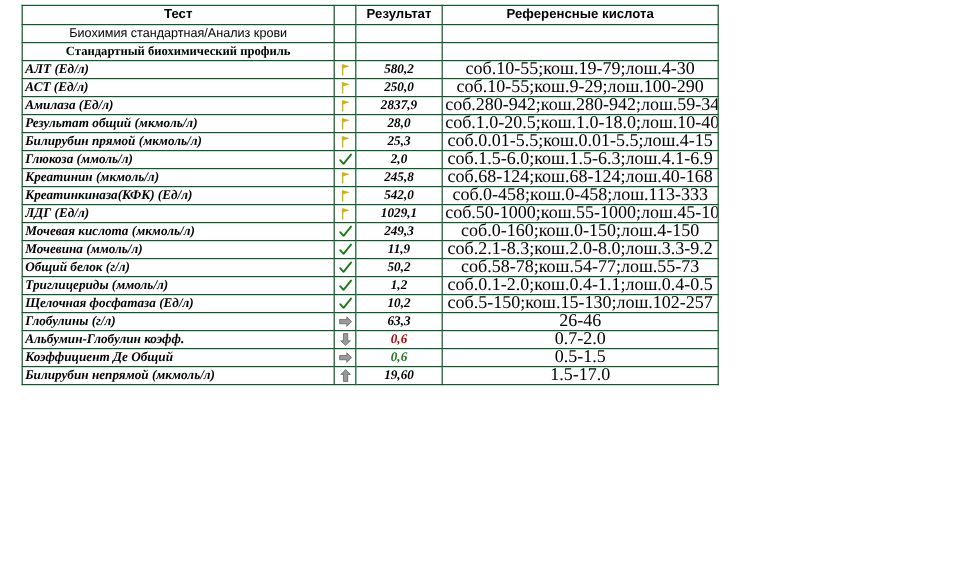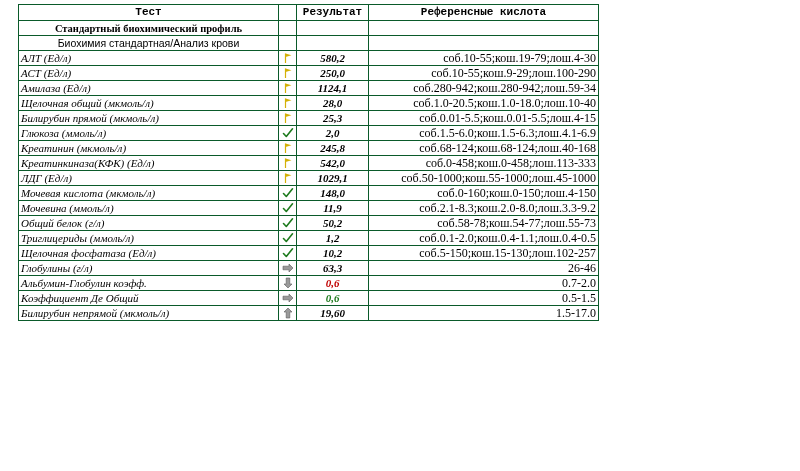--- a/index.html
+++ b/index.html
@@ -37,42 +37,42 @@
     padding: 0 2px;
     height: 14px;
     line-height: 13px;
     vertical-align: middle;
     white-space: nowrap;
     overflow: hidden;
   }
   table.results thead th {
     text-align: center;
     font-weight: 700;
-    font-family: Liberation Mono, monospace;
+    font-family: Liberation Sans, sans-serif;
     font-size: 11px;
     height: 15px;
   }
   th.th-test { border-right: 1px solid #0a5a2a; }
 
   
   .row-section td.sec-label {
     text-align: center;
     font-weight: 400;
     font-size: 10.5px;
     font-family: "Liberation Sans", sans-serif;
   }
   .row-section td.sec-label.bold {
     font-weight: 700;
     font-family: "Liberation Serif", serif;
     font-size: 10.5px;
   }
 
   td.test-name {
     text-align: left;
-    font-weight: 400;
+    font-weight: 700;
     font-style: italic;
     font-size: 11px;
     padding-left: 4px;
   }
   td.flag {
     text-align: center;
     padding: 0;
     font-size: 10px;
     line-height: 12px;
   }
@@ -82,22 +82,22 @@
     font-style: italic;
     font-size: 11px;
   }
   td.result.abn {
     color: #c00000;
   }
   td.result.lowgreen {
     color: #1d7a1d;
   }
   td.ref {
-    text-align: right;
-    font-size: 12px;
+    text-align: center;
+    font-size: 15px;
     font-family: "Liberation Serif", serif;
   }
   .arrow-svg { display: block; margin: 0 auto; }
 </style>
 </head>
 <body>
 
 <div class="sheet">
   <table class="results">
     <colgroup>
@@ -109,31 +109,31 @@
     <thead>
       <tr>
         <th class="th-test">Тест</th>
         <th></th>
         <th>Результат</th>
         <th>Референсные кислота</th>
       </tr>
     </thead>
     <tbody id="tbody">
         <tr class="row-section">
+          <td class="sec-label">Биохимия стандартная/Анализ крови</td>
+          <td class="flag"></td>
+          <td class="result"></td>
+          <td class="ref"></td>
+        </tr>
+        <tr class="row-section">
           <td class="sec-label bold">Стандартный биохимический профиль</td>
           <td class="flag"></td>
           <td class="result"></td>
           <td class="ref"></td>
         </tr>
-        <tr class="row-section">
-          <td class="sec-label">Биохимия стандартная/Анализ крови</td>
-          <td class="flag"></td>
-          <td class="result"></td>
-          <td class="ref"></td>
-        </tr>
         <tr>
           <td class="test-name">АЛТ (Ед/л)</td>
           <td class="flag">
             <svg class="arrow-svg" width="12" height="12" viewBox="0 0 12 12" aria-hidden="true">
               <line x1="3.5" y1="1.5" x2="3.5" y2="11" stroke="#d4b106" stroke-width="1.2"></line>
               <path d="M3.5 1.6 L9.5 3.2 L3.5 5.0 Z" fill="#d4b106"></path>
             </svg>
           </td>
           <td class="result">580,2</td>
           <td class="ref">соб.10-55;кош.19-79;лош.4-30</td>
@@ -150,25 +150,25 @@
           <td class="ref">соб.10-55;кош.9-29;лош.100-290</td>
         </tr>
         <tr>
           <td class="test-name">Амилаза (Ед/л)</td>
           <td class="flag">
             <svg class="arrow-svg" width="12" height="12" viewBox="0 0 12 12" aria-hidden="true">
               <line x1="3.5" y1="1.5" x2="3.5" y2="11" stroke="#d4b106" stroke-width="1.2"></line>
               <path d="M3.5 1.6 L9.5 3.2 L3.5 5.0 Z" fill="#d4b106"></path>
             </svg>
           </td>
-          <td class="result">1124,1</td>
+          <td class="result">2837,9</td>
           <td class="ref">соб.280-942;кош.280-942;лош.59-34</td>
         </tr>
         <tr>
-          <td class="test-name">Щелочная общий (мкмоль/л)</td>
+          <td class="test-name">Результат общий (мкмоль/л)</td>
           <td class="flag">
             <svg class="arrow-svg" width="12" height="12" viewBox="0 0 12 12" aria-hidden="true">
               <line x1="3.5" y1="1.5" x2="3.5" y2="11" stroke="#d4b106" stroke-width="1.2"></line>
               <path d="M3.5 1.6 L9.5 3.2 L3.5 5.0 Z" fill="#d4b106"></path>
             </svg>
           </td>
           <td class="result">28,0</td>
           <td class="ref">соб.1.0-20.5;кош.1.0-18.0;лош.10-40</td>
         </tr>
         <tr>
@@ -225,21 +225,21 @@
           <td class="result">1029,1</td>
           <td class="ref">соб.50-1000;кош.55-1000;лош.45-1000</td>
         </tr>
         <tr>
           <td class="test-name">Мочевая кислота (мкмоль/л)</td>
           <td class="flag">
             <svg class="arrow-svg" width="12" height="12" viewBox="0 0 12 12" aria-hidden="true">
               <path d="M1.5 6.5 L4.3 9.5 L10.5 1.8" stroke="#1d7a1d" stroke-width="1.6" fill="none" stroke-linecap="round" stroke-linejoin="round"></path>
             </svg>
           </td>
-          <td class="result">148,0</td>
+          <td class="result">249,3</td>
           <td class="ref">соб.0-160;кош.0-150;лош.4-150</td>
         </tr>
         <tr>
           <td class="test-name">Мочевина (ммоль/л)</td>
           <td class="flag">
             <svg class="arrow-svg" width="12" height="12" viewBox="0 0 12 12" aria-hidden="true">
               <path d="M1.5 6.5 L4.3 9.5 L10.5 1.8" stroke="#1d7a1d" stroke-width="1.6" fill="none" stroke-linecap="round" stroke-linejoin="round"></path>
             </svg>
           </td>
           <td class="result">11,9</td>

